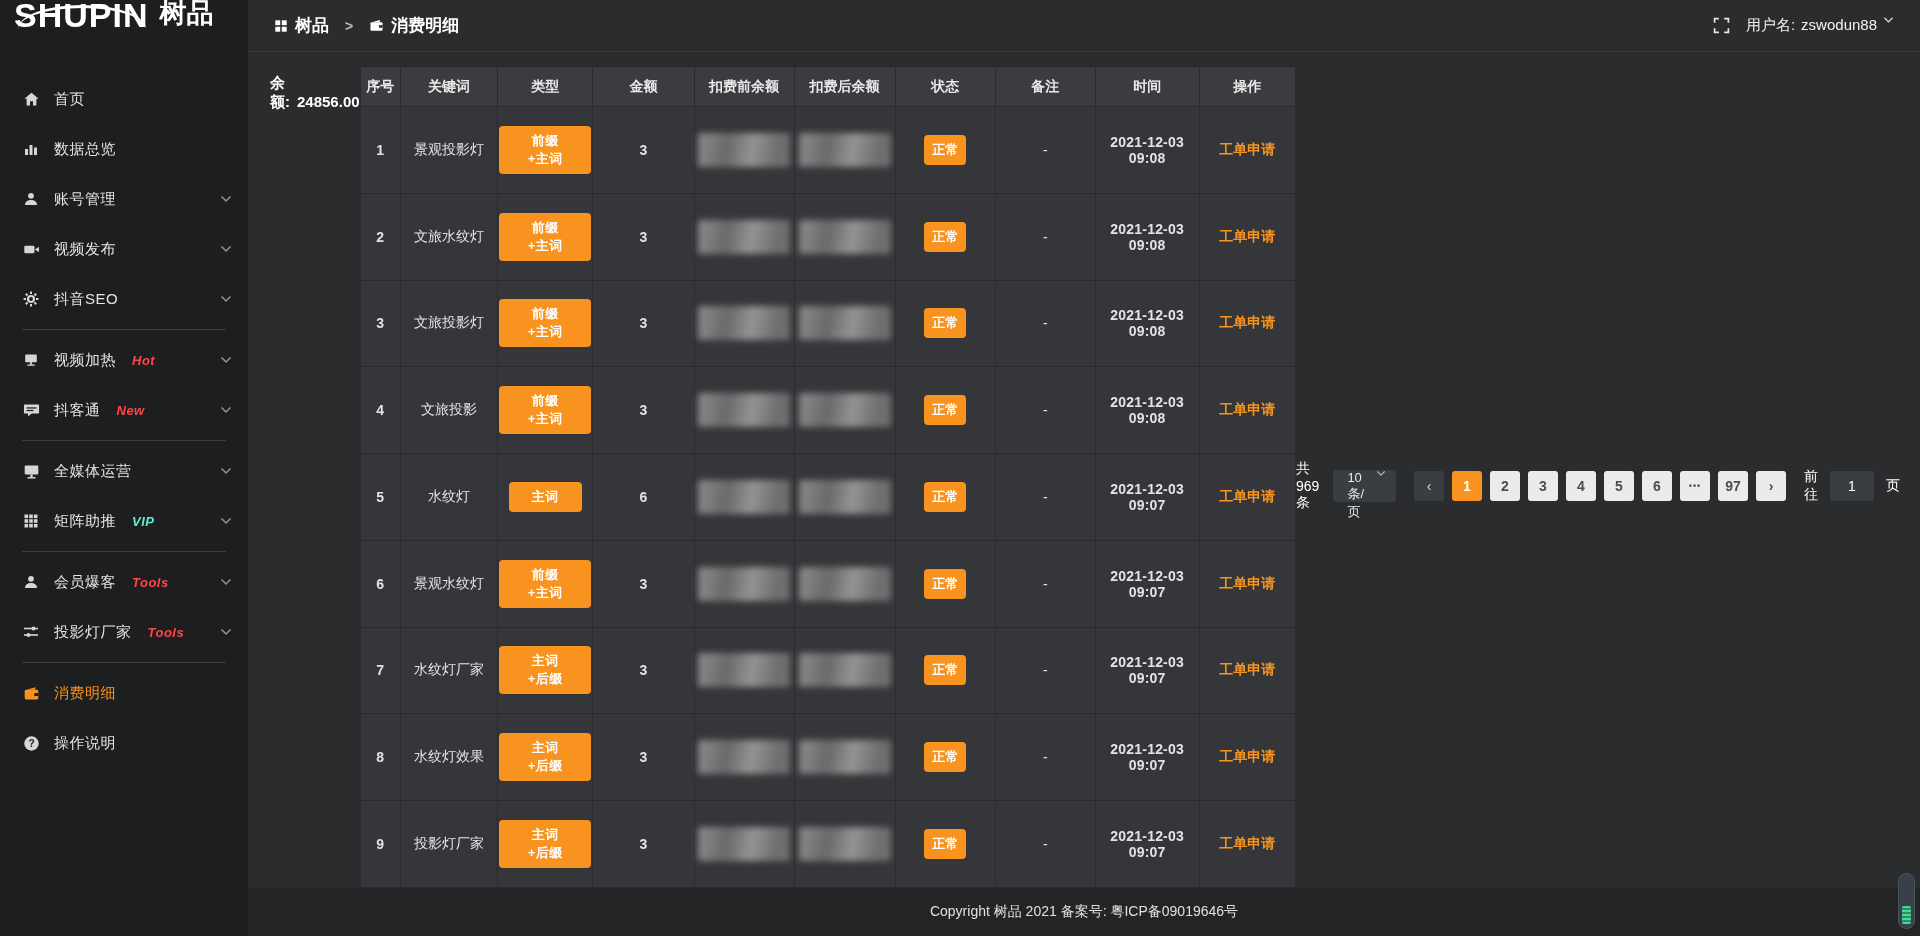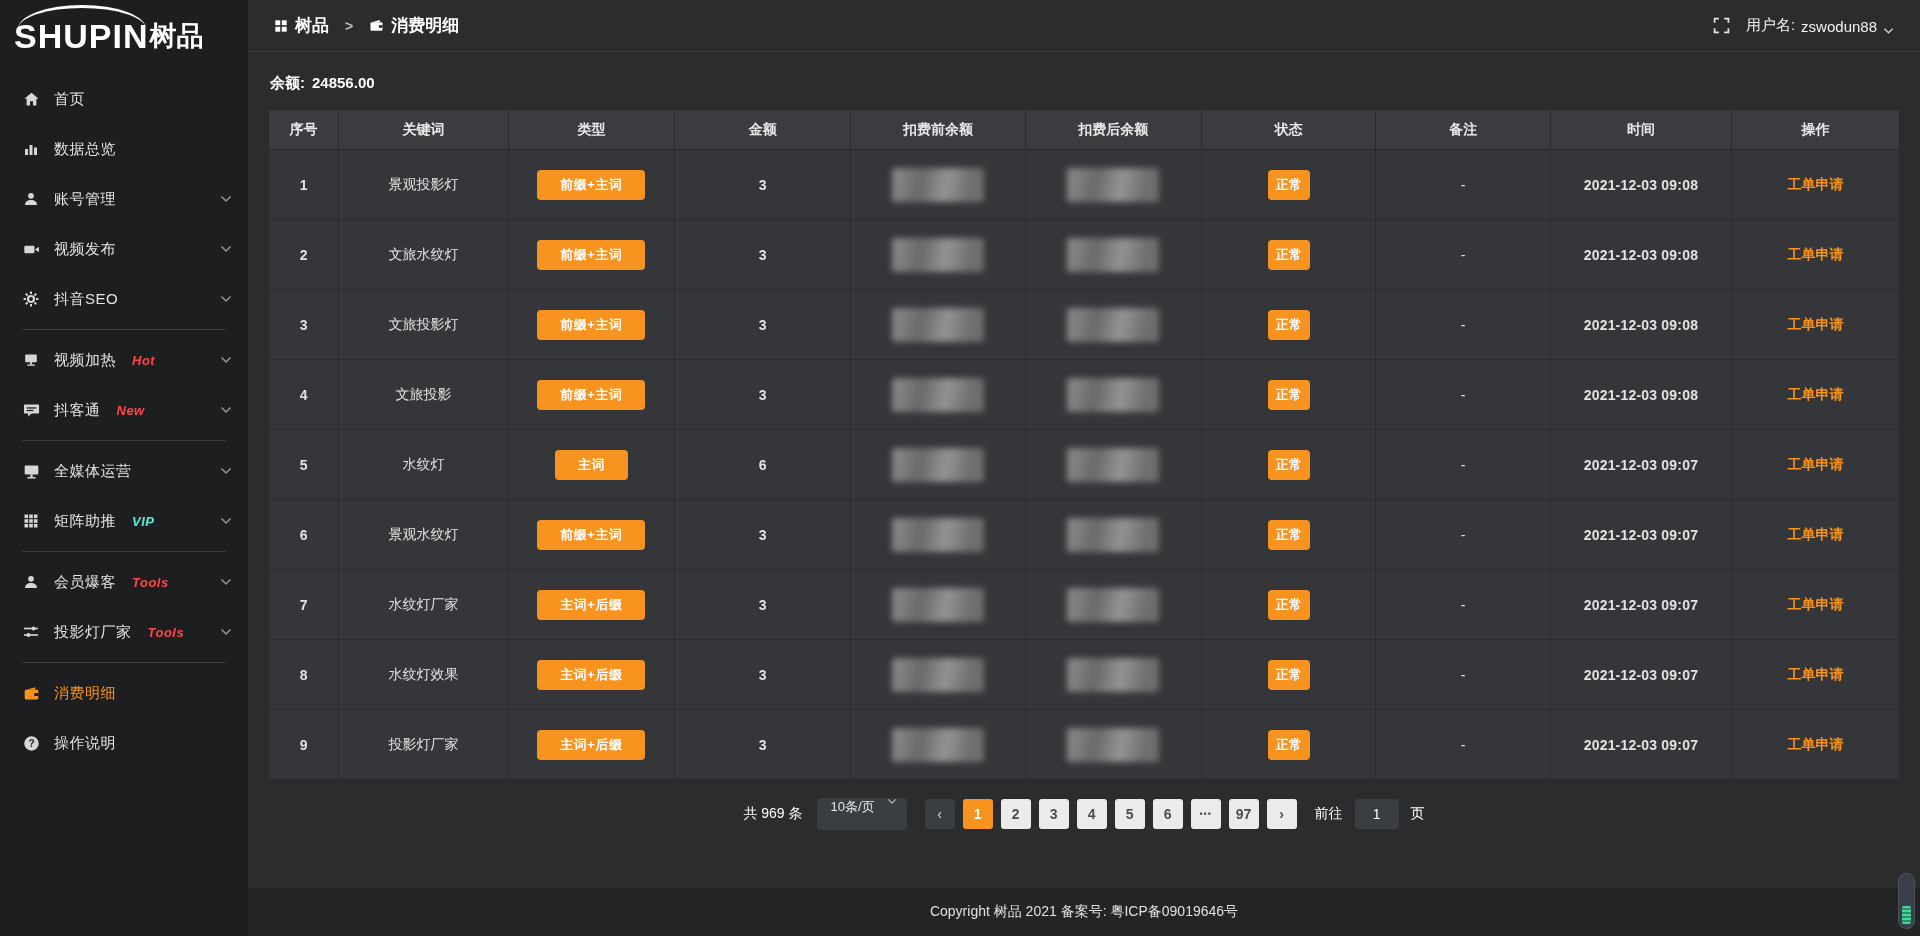--- a/index.html
+++ b/index.html
@@ -6,21 +6,21 @@
   html,body { margin:0; padding:0; }
   body {
     width:1920px; height:936px; overflow:hidden;
     background:#2b2c2e; color:#e8e8e8;
     font-family:"Liberation Sans","DejaVu Sans",sans-serif;
   }
   .app { display:flex; width:1920px; height:936px; }
 
   
   .sidebar { width:248px; min-width:248px; height:936px; background:#1d1e20; }
-  .logo { position:relative; height:60px; display:flex; align-items:flex-end; padding:16px 8px 8px 14px; gap:1px; }
+  .logo { position:relative; height:60px; display:flex; align-items:flex-start; padding:0 8px 8px 14px; gap:11px; }
   .logo-arc { position:absolute; top:5px; left:18px; width:128px; height:24px;
               border-top:3px solid #fff; border-radius:50% 50% 0 0 / 100% 100% 0 0; }
   .logo-en { font-size:34px; font-weight:900; letter-spacing:1px; color:#fff; line-height:.92; }
   .logo-cn { font-size:27px; font-weight:900; color:#fff; line-height:1; padding-bottom:2px; }
   .nav { padding-top:14px; }
   .side-item { height:50px; display:flex; align-items:center; padding:0 16px 0 22px;
                font-size:15px; color:#e3e3e3; cursor:pointer; }
   .side-item .s-icon { width:18px; height:18px; margin-right:14px; display:inline-flex; align-items:center; justify-content:center; }
   .side-item .s-label { letter-spacing:.5px; }
   .s-badge { font-style:italic; font-weight:bold; font-size:13px; margin-left:16px; letter-spacing:.5px; }
@@ -31,23 +31,23 @@
   .side-divider { height:1px; background:#3a3b3d; margin:5px 22px; }
 
   
   .main { flex:1; min-width:0; display:flex; flex-direction:column; position:relative; }
   .topbar { height:52px; min-height:52px; display:flex; align-items:center; justify-content:space-between;
             padding:0 26px; border-bottom:1px solid #3a3b3d; }
   .crumbs { display:flex; align-items:center; gap:12px; }
   .crumb { display:flex; align-items:center; gap:7px; font-size:17px; font-weight:bold; color:#fff; cursor:pointer; }
   .crumb-sep { color:#c0c0c0; font-size:14px; font-weight:bold; padding:0 4px; }
   .user { display:flex; align-items:center; gap:16px; }
-  .user-name { display:flex; align-items:flex-end; gap:6px; font-size:15px; color:#f2f2f2; cursor:pointer; }
-
-  .content { flex:1; display:flex; flex-direction:column; padding:14px 20px 0 20px; }
+  .user-name { display:flex; align-items:flex-start; gap:6px; font-size:15px; color:#f2f2f2; cursor:pointer; }
+
+  .content { flex:1; display:flex; flex-direction:row; padding:14px 20px 0 20px; }
   .balance { font-size:15px; font-weight:bold; color:#fff; margin:8px 0 16px 2px; }
   .balance .val { margin-left:7px; }
 
   
   table.data { width:100%; border-collapse:collapse; table-layout:fixed; }
   table.data th { background:#3a3c40; height:40px; font-size:14px; font-weight:bold; color:#e9e9e9;
                   border:1px solid #2a2b2e; text-align:center; }
   table.data td { background:#343639; height:70px; font-size:14px; color:#e3e3e3;
                   border:1px solid #2a2b2e; text-align:center; }
   td.num { font-weight:bold; }

